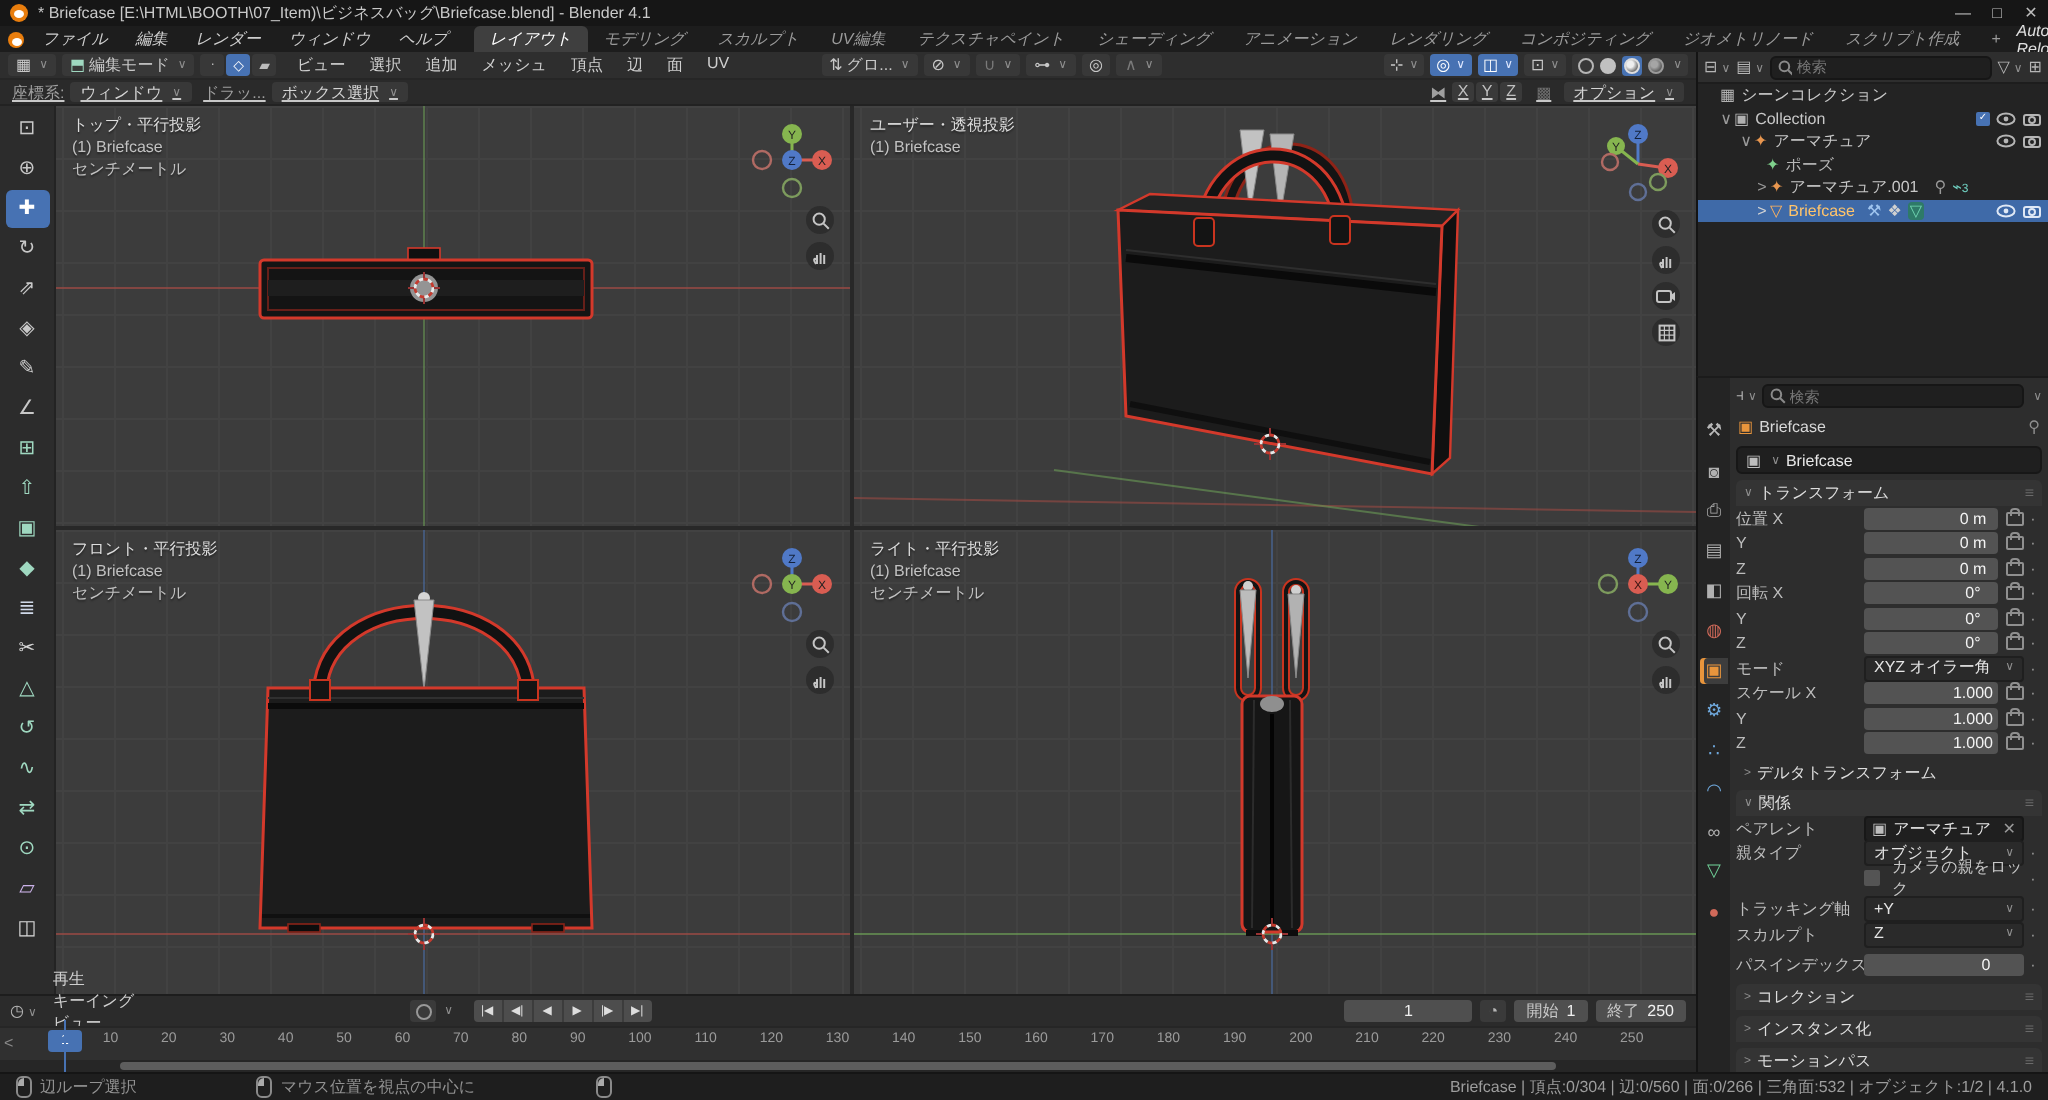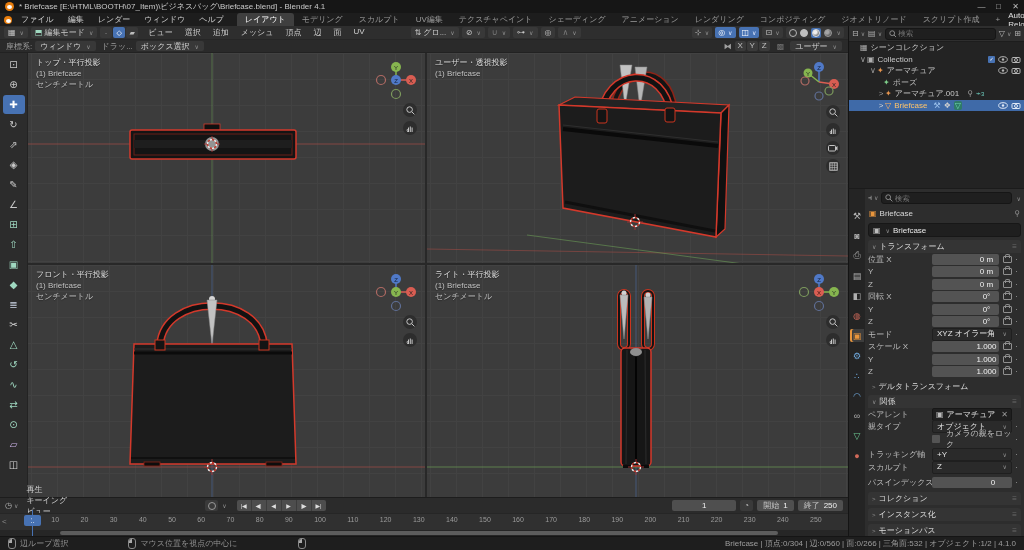--- a/index.html
+++ b/index.html
@@ -9,38 +9,38 @@
   .abs{position:absolute;}
   .flex{display:flex;align-items:center;}
   .dd{color:#8f8f8f;font-size:6px;margin-left:2px;}
   
   #titlebar{left:0;top:0;width:1024px;height:13px;background:#161616;display:flex;align-items:center;padding:0 0 0 5px;box-sizing:border-box;color:#c9c9c9;}
   #titlebar .title{margin-left:5px;font-size:8px;white-space:nowrap;}
   .winbtn{width:17px;text-align:center;color:#bdbdbd;font-size:8px;}
   .logo{width:9px;height:9px;border-radius:50%;background:#e87d0d;position:relative;flex:none;}
   .logo:after{content:'';position:absolute;left:2px;top:3px;width:5px;height:4px;border-radius:50%;background:#fff;}
   
-  #menubar{left:0;top:13px;width:1024px;height:13px;background:#1d1d1d;display:flex;align-items:center;padding:0 4px;box-sizing:border-box;}
+  #menubar{left:0;top:13px;width:1024px;height:13px;background:#1d1d1d;display:flex;align-items:center;padding:0 4px;box-sizing:border-box;font-style:italic;}
   .menu-item{padding:0 7px;color:#cfcfcf;white-space:nowrap;}
   .ws-tab{padding:0 8px;color:#9a9a9a;white-space:nowrap;height:13px;line-height:13px;}
   .ws-tab.active{background:#3f3f3f;color:#fff;border-radius:3px 3px 0 0;}
   .mb-right{margin-left:auto;display:flex;align-items:center;gap:4px;}
   
   #vp-header{left:0;top:26px;width:848px;height:14px;background:#2e2e2e;display:flex;align-items:center;padding:0 4px;box-sizing:border-box;border-bottom:1px solid #262626;}
   .hbtn{background:#383838;border-radius:2px;height:11px;display:flex;align-items:center;padding:0 4px;gap:2px;margin-right:3px;white-space:nowrap;}
   .hmenu{padding:0 6px;color:#cfcfcf;white-space:nowrap;}
   .modebtn{width:12px;height:11px;background:#383838;border-radius:2px;margin-right:1px;display:flex;align-items:center;justify-content:center;color:#bbb;font-size:7px;}
   .modebtn.active{background:#4772b3;color:#fff;}
   .iconbtn{background:#383838;border-radius:2px;height:11px;display:flex;align-items:center;padding:0 3px;gap:1px;margin-left:3px;color:#c5c5c5;}
   .iconbtn.on{background:#4772b3;color:#fff;}
   .sphere{width:8px;height:8px;border-radius:50%;border:1px solid #b5b5b5;box-sizing:border-box;}
   .sphere.fill{background:#c0c0c0;border-color:#c0c0c0;}
   .sphere.mat{background:radial-gradient(circle at 35% 35%,#eee 30%,#777 70%);border-color:#ddd;}
   
-  #tool-settings{left:0;top:40px;width:848px;height:13px;background:#2a2a2a;display:flex;align-items:center;padding:0 6px;box-sizing:border-box;border-bottom:1px solid #222;}
+  #tool-settings{left:0;top:40px;width:848px;height:13px;background:#2a2a2a;display:flex;align-items:center;padding:0 6px;box-sizing:border-box;border-bottom:1px solid #222;text-decoration:underline;}
   .ts-label{color:#9f9f9f;margin-right:3px;white-space:nowrap;}
   .ts-field{background:#383838;border-radius:2px;height:10px;display:flex;align-items:center;padding:0 5px;gap:3px;margin-right:6px;white-space:nowrap;color:#d5d5d5;}
   .mirror-btn{width:11px;height:10px;background:#3a3a3a;border-radius:2px;margin-right:1px;text-align:center;line-height:10px;color:#c0c0c0;}
   
   #toolbar{left:0;top:53px;width:28px;height:444px;background:#2c2c2c;border-right:1px solid #232323;box-sizing:border-box;display:flex;flex-direction:column;align-items:center;padding-top:2px;}
   .tool{width:22px;height:19px;border-radius:3px;display:flex;align-items:center;justify-content:center;font-size:10px;color:#c8c8c8;margin-bottom:1px;}
   .tool.active{background:#4772b3;color:#fff;}
   
   #quad{left:28px;top:53px;width:820px;height:444px;background:#3c3c3c;overflow:hidden;}
   .vp{position:absolute;background-image:linear-gradient(#424242 1px,transparent 1px),linear-gradient(90deg,#424242 1px,transparent 1px);background-size:26px 26px;background-position:3px 0px;}
@@ -233,21 +233,21 @@
     <span style="margin-left:auto;display:flex;align-items:center;">
       <span class="ts-label">⧓</span>
       <span style="display:flex;">
 
       <span class="mirror-btn">X</span>
           <span class="mirror-btn">Y</span>
           <span class="mirror-btn">Z</span>
         </span>
       <span class="ts-label" style="margin:0 6px;color:#6e6e6e">▩</span>
       <span class="ts-field" style="margin-right:0">
-          <span>ユーザー</span>
+          <span>オプション</span>
           <span class="dd">∨</span>
         </span>
     </span>
   </div>
 
   <div id="toolbar" class="abs">
 
   <div class="tool">
         <span>⊡</span>
       </div>

